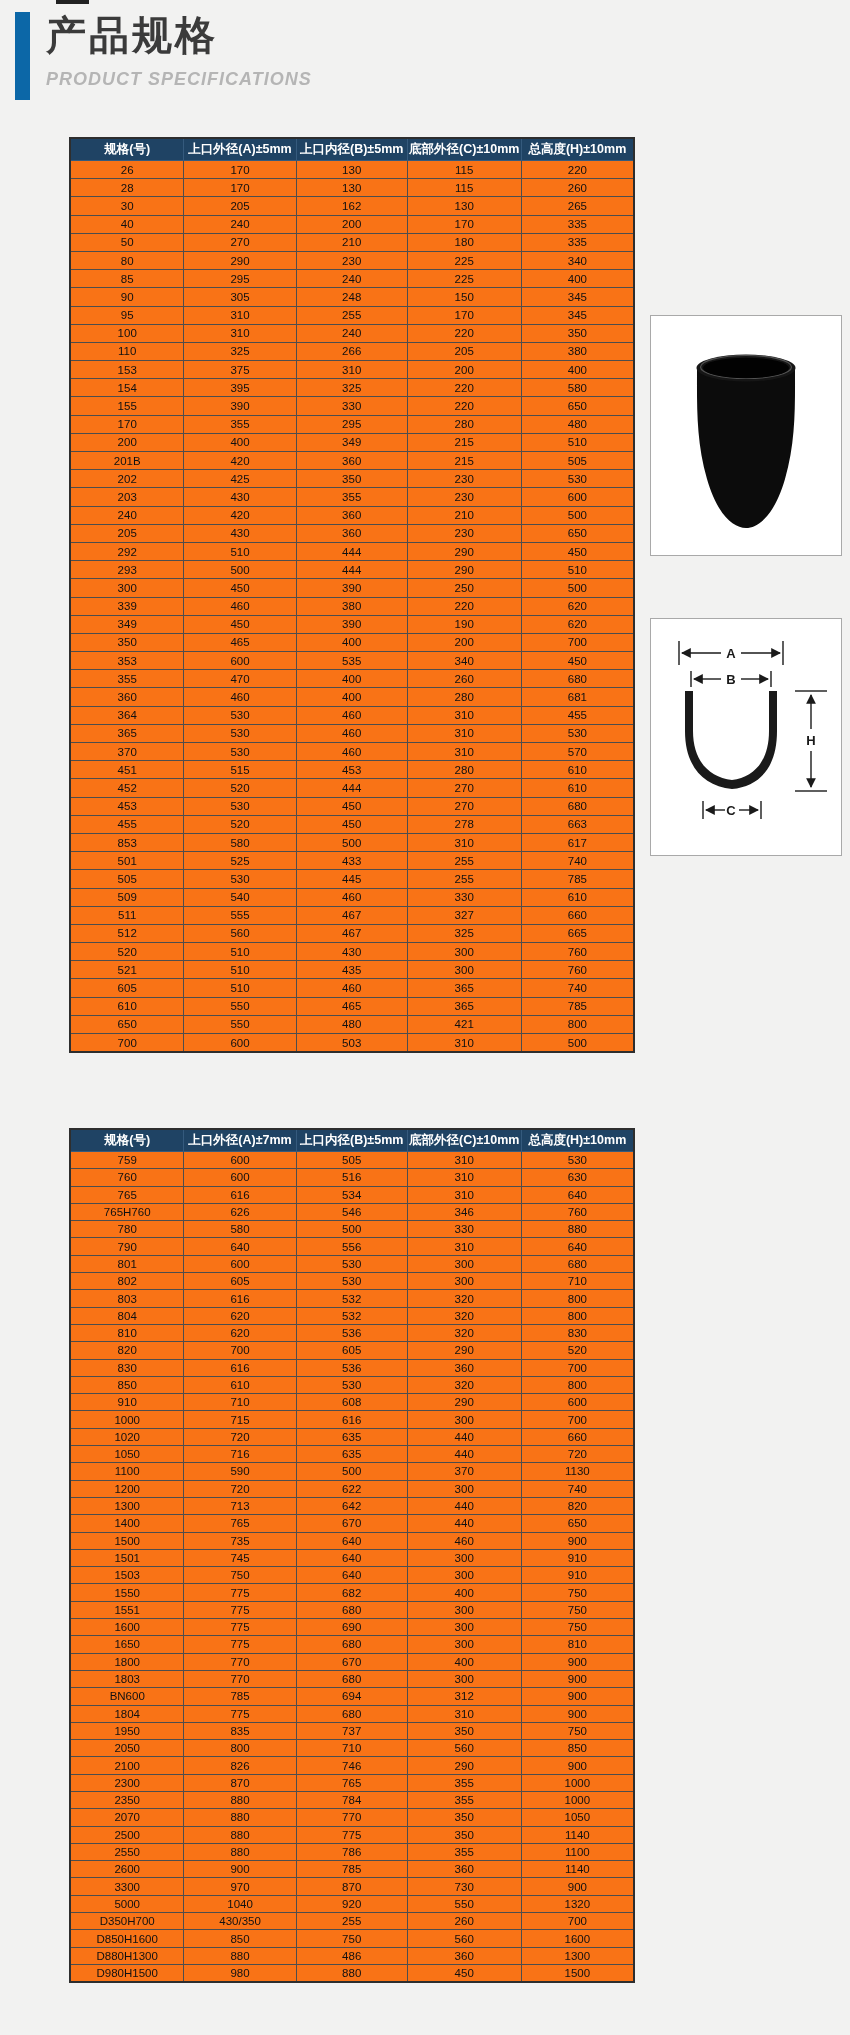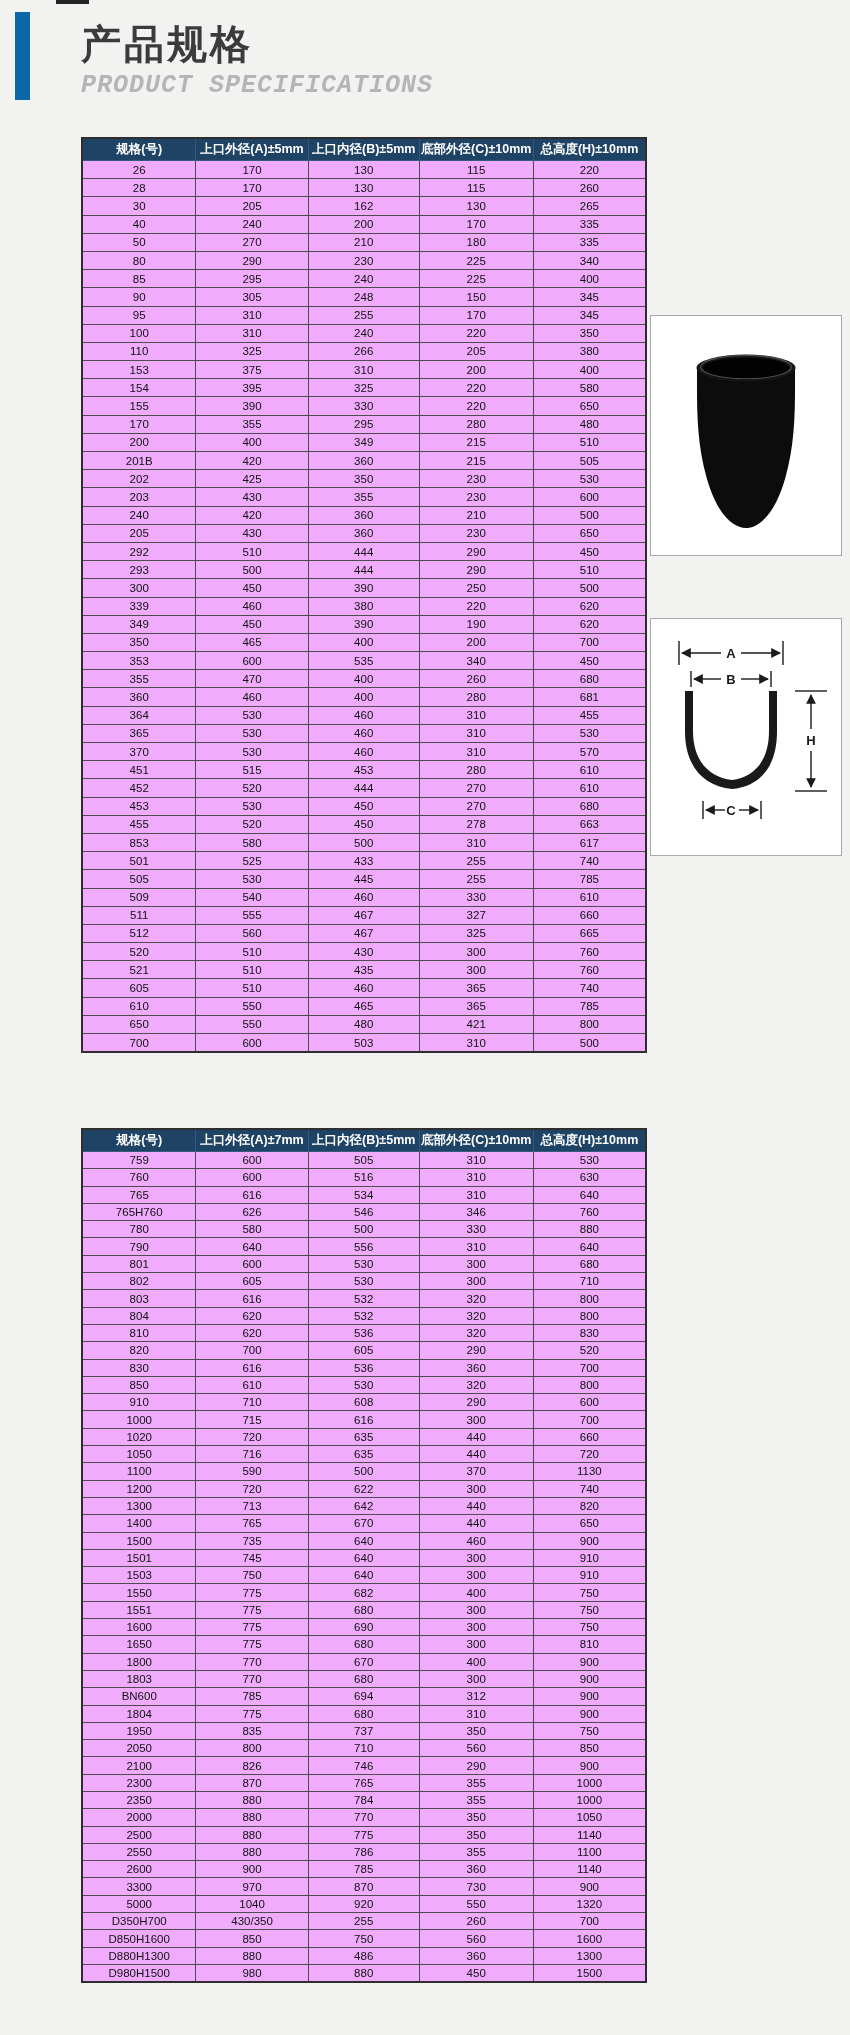--- a/index.html
+++ b/index.html
@@ -9,36 +9,36 @@
     font-family:"Liberation Sans", sans-serif;
     position:relative;
     color:#1a1a1a;
   }
   .page{position:relative;width:850px;height:2035px;overflow:hidden;}
 
   
   .artifact{position:absolute;left:56px;top:0;width:33px;height:4px;background:#222;}
 
   
-  .hdr{position:absolute;left:15px;top:12px;display:flex;align-items:flex-end;gap:35px;}
+  .hdr{position:absolute;left:15px;top:12px;display:flex;align-items:flex-start;}
   .accent-bar{width:15px;height:88px;background:#0c67a7;margin-right:16px;}
   .hdr-text h1{
     margin:0;font-size:40px;line-height:46px;font-weight:bold;
     color:#3b3b3b;letter-spacing:3px;
   }
   .hdr-text .sub{
-    margin-top:4px;font-size:25px;font-weight:bold;font-style:italic;
-    color:#b5b5b5;letter-spacing:1px;white-space:nowrap;font-family:Liberation Mono, monospace;
+    margin-top:11px;font-size:18px;font-weight:bold;font-style:italic;
+    color:#b5b5b5;letter-spacing:1px;white-space:nowrap;
   }
 
   
   table.spec{
-    position:absolute;left:81px;width:566px;
+    position:absolute;left:69px;width:566px;
     border-collapse:collapse;table-layout:fixed;
-    background:#f0abfc;border:2px solid #2e2e2e;
+    background:#f97316;border:2px solid #2e2e2e;
   }
   table.t1{top:137px;}
   table.t2{top:1128px;}
   table.spec col.c1{width:20.2%;}
   table.spec col.c2{width:19.9%;}
   table.spec col.c3{width:19.7%;}
   table.spec col.c4{width:20.2%;}
   table.spec col.c5{width:20.0%;}
   table.spec th{
     background:#1f4364;color:#fff;
@@ -725,21 +725,21 @@
           <td>1000</td>
         </tr>
         <tr>
           <td>2350</td>
           <td>880</td>
           <td>784</td>
           <td>355</td>
           <td>1000</td>
         </tr>
         <tr>
-          <td>2000</td>
+          <td>2070</td>
           <td>880</td>
           <td>770</td>
           <td>350</td>
           <td>1050</td>
         </tr>
         <tr>
           <td>2500</td>
           <td>880</td>
           <td>775</td>
           <td>350</td>

